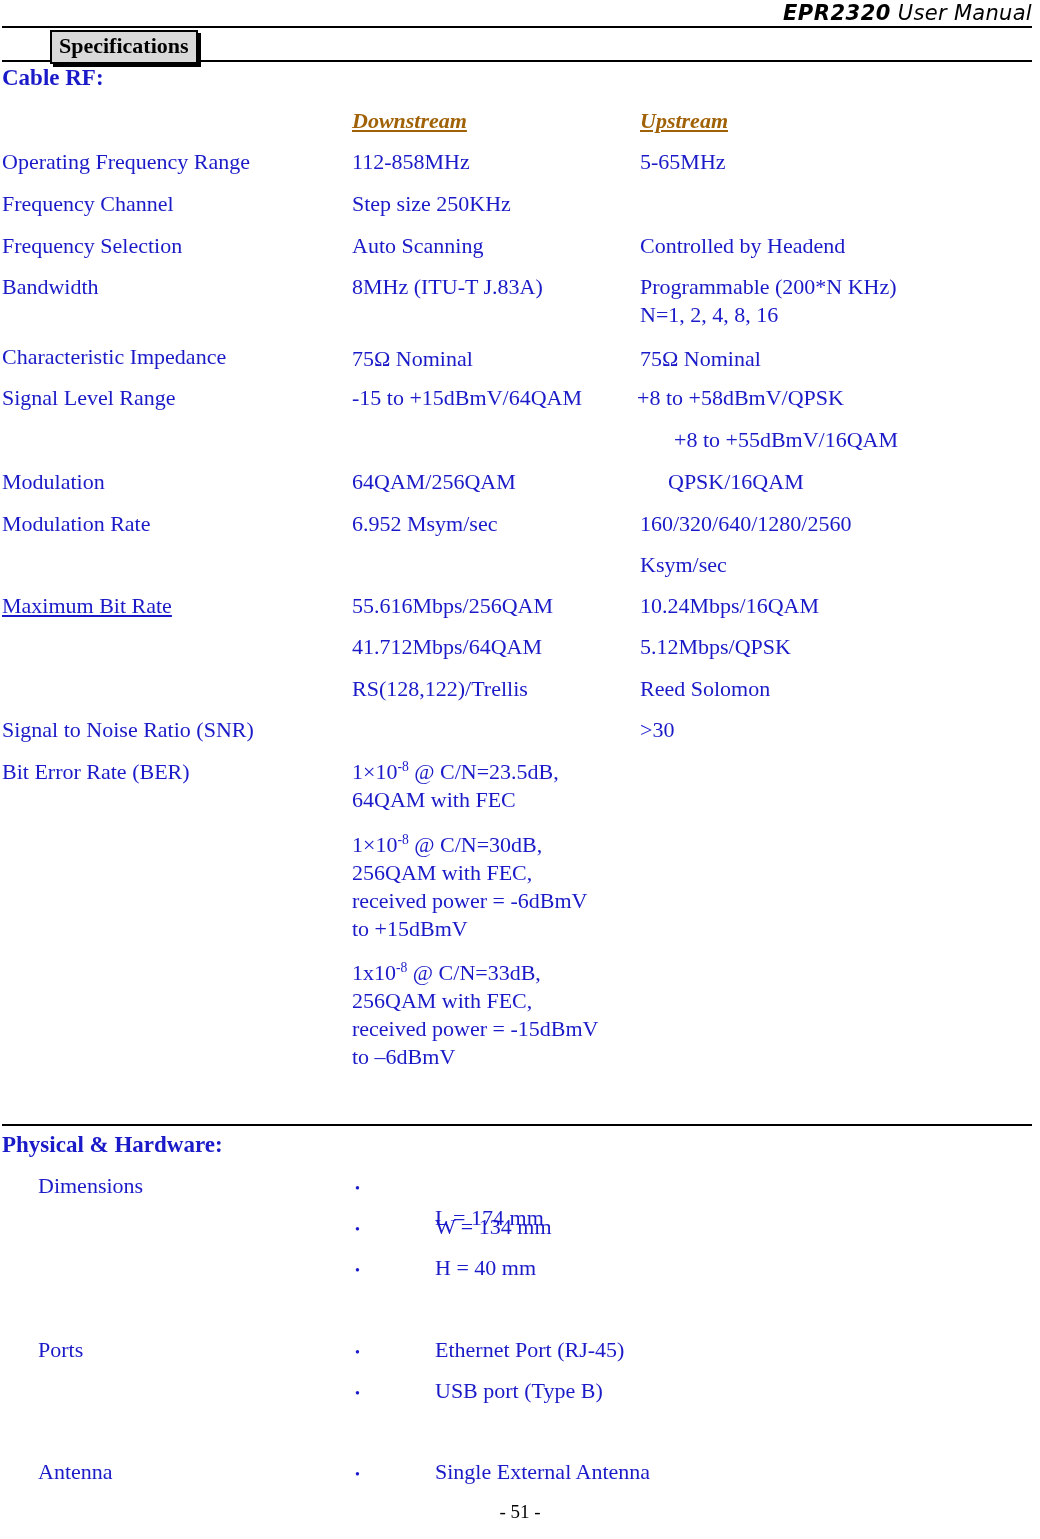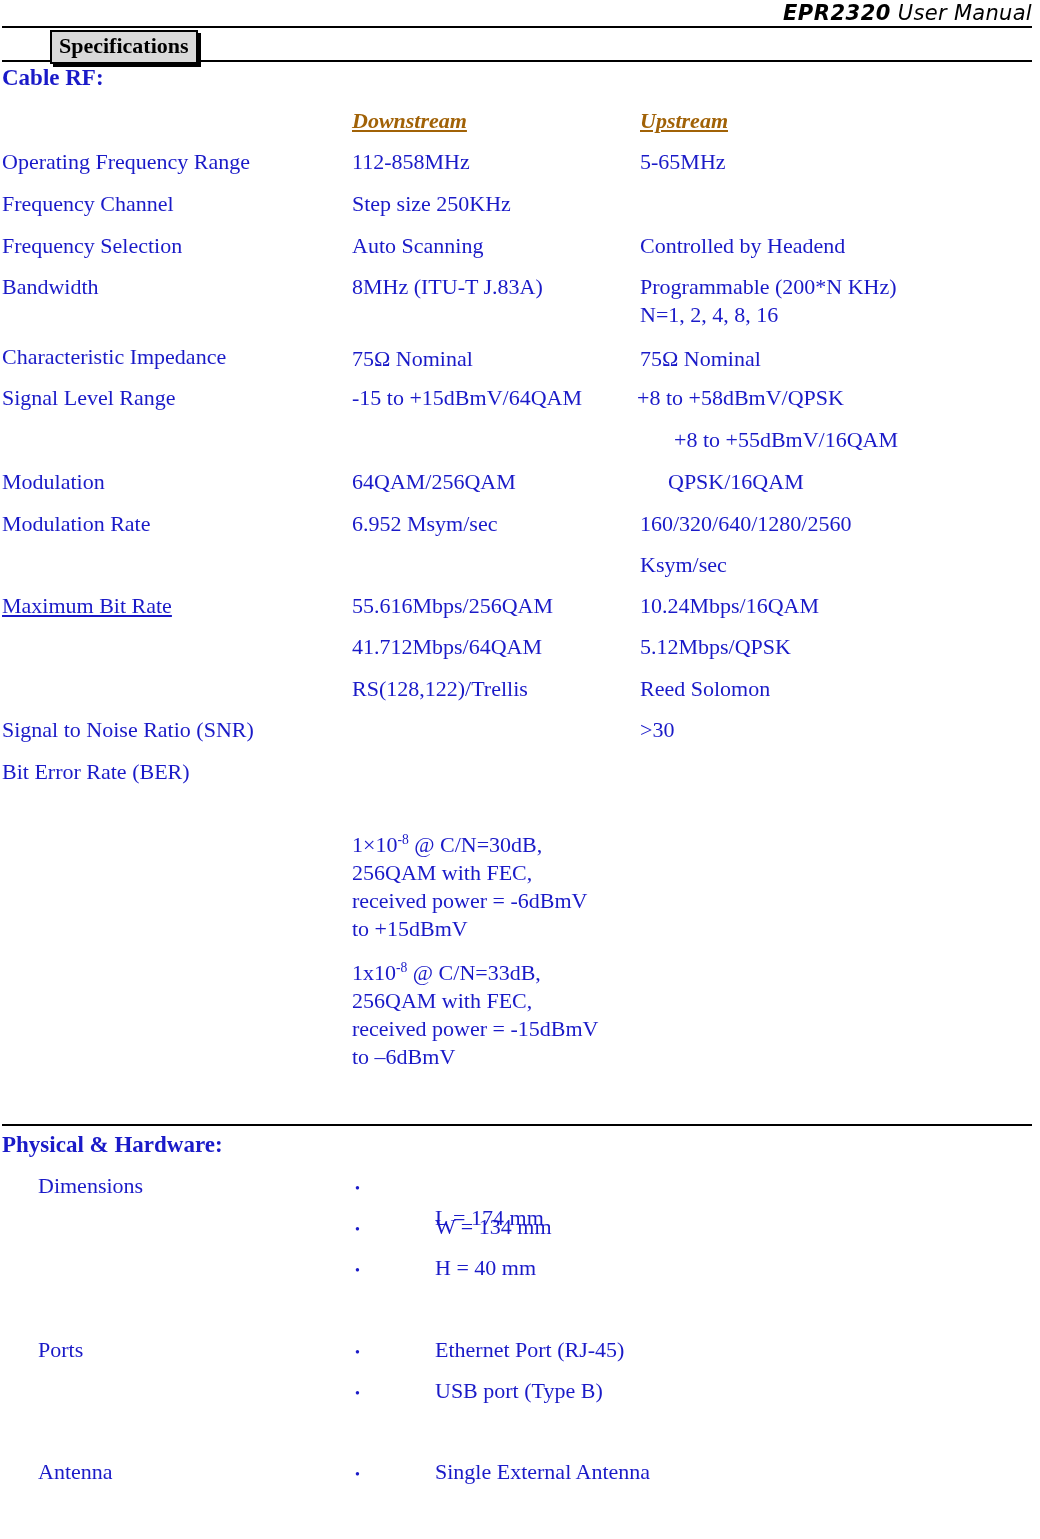--- a/index.html
+++ b/index.html
@@ -211,20 +211,22 @@
   <div class="cell nw" style="left:640px; top:633px;">5.12Mbps/QPSK</div>
 
   <div class="cell nw" style="left:352px; top:675px;">RS(128,122)/Trellis</div>
   <div class="cell nw" style="left:640px; top:675px;">Reed Solomon</div>
 
   <div class="cell nw" style="left:2px; top:716px;">Signal to Noise Ratio (SNR)</div>
   <div class="cell nw" style="left:640px; top:716px;">&gt;30</div>
 
   <div class="cell nw" style="left:2px; top:758px;">Bit Error Rate (BER)</div>
 
+  <div class="cell" style="left:352px; top:758px;"><span>1×10</span><sup>-8</sup><span> @ C/N=23.5dB,
+64QAM with FEC</span></div>
 
   <div class="cell" style="left:352px; top:831px;"><span>1×10</span><sup>-8</sup><span> @ C/N=30dB,
 256QAM with FEC,
 received power = -6dBmV
 to +15dBmV</span></div>
 
   <div class="cell" style="left:352px; top:959px;"><span>1x10</span><sup>-8</sup><span> @ C/N=33dB,
 256QAM with FEC,
 received power = -15dBmV
 to –6dBmV</span></div>
@@ -244,14 +246,15 @@
   <div class="cell nw" style="left:38px; top:1336px;">Ports</div>
   <div class="bullet" style="top:1336px;"></div>
   <div class="bul-text" style="top:1336px;">Ethernet Port (RJ-45)</div>
   <div class="bullet" style="top:1377px;"></div>
   <div class="bul-text" style="top:1377px;">USB port (Type B)</div>
 
   <div class="cell nw" style="left:38px; top:1458px;">Antenna</div>
   <div class="bullet" style="top:1458px;"></div>
   <div class="bul-text" style="top:1458px;">Single External Antenna</div>
 
+  <div class="footer">- 51 -</div>
 
 </div>
 
 </body></html>

